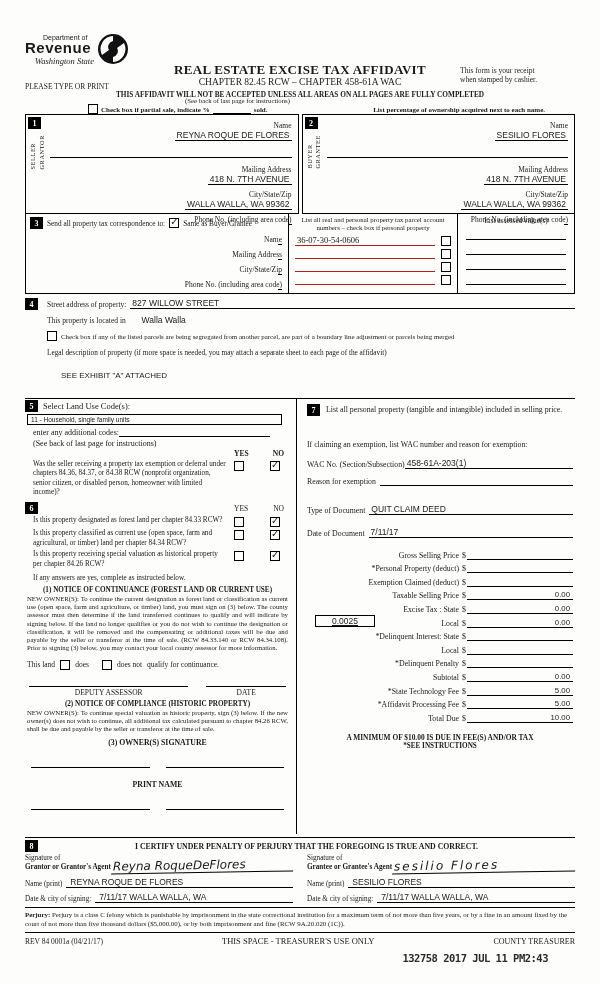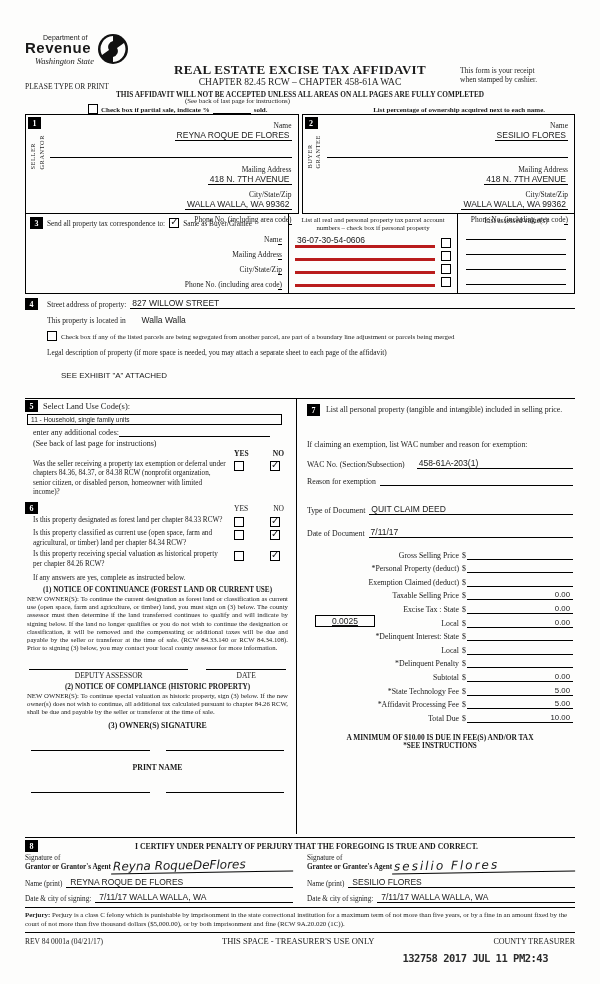--- a/index.html
+++ b/index.html
@@ -41,21 +41,21 @@
   .frow .val { flex:1; border-bottom:1px solid #000; margin-left:3px; padding:0 2px 0 2px; }
   .blankline { border-bottom:1px solid #000; height:11px; }
 
   
   .sec3 { display:flex; margin:0 25px; border:1.5px solid #000; border-top:none; height:80px; }
   .sec3-c1 { width:262px; padding:3px 6px 2px 4px; }
   .sec3-c1 .head { display:flex; align-items:center; gap:4px; font-size:7.3px; }
   .sec3-c2 { width:170px; border-left:1px solid #000; border-right:1px solid #000; padding:2px 6px; }
   .sec3-c2 .head { font-size:6.8px; text-align:center; line-height:1.2; }
   .parcel-row { display:flex; align-items:flex-end; margin-top:3px; }
-  .parcel-row .pnum { flex:1; border-bottom:3px solid #b91c1c; font-family:Liberation Sans, sans-serif; font-size:8.5px; padding:0 2px; min-height:10px; }
+  .parcel-row .pnum { flex:1; border-bottom:1px solid #b91c1c; font-family:Liberation Serif, serif; font-size:8.5px; padding:0 2px; min-height:10px; }
   .parcel-row .cb { margin-left:6px; }
   .sec3-c3 { flex:1; padding:2px 8px; }
   .sec3-c3 .head { font-size:7.3px; text-align:center; }
   .aline { border-bottom:1px solid #000; height:12px; margin-top:3px; }
 
   
   .sec4 { margin:0 25px; padding:4px 0 0 0; height:104px; position:relative; }
   .sec4 .num { position:absolute; left:0; top:4px; }
   .sec4-body { padding-left:22px; }
   .street-row { display:flex; align-items:flex-end; font-size:7.5px; }
@@ -89,21 +89,21 @@
   .sigpair .sp1 { flex:2; border-top:1px solid #000; text-align:center; font-size:7.5px; padding-top:1px; }
   .sigpair .sp2 { flex:1; border-top:1px solid #000; text-align:center; font-size:7.5px; padding-top:1px; }
   .center-b { text-align:center; font-weight:bold; font-size:7.8px; }
   .twolines { display:flex; gap:16px; padding:0 6px; margin-top:20px; }
   .twolines div { flex:1; border-bottom:1px solid #000; }
 
   .sec7 { display:flex; gap:6px; margin-top:3px; }
   .sec7 .txt { font-size:7.8px; line-height:1.45; }
   .claim { font-size:7.8px; margin-top:24px; }
   .wac-row { display:flex; align-items:flex-end; font-size:7.8px; margin-top:9px; }
-  .wac-row .val { flex:1; border-bottom:1px solid #000; margin-left:12px; padding:0 2px; }
+  .wac-row .val { flex:1; border-bottom:1px solid #000; margin-left:0; padding:0 2px; }
   .reason-row { display:flex; align-items:flex-end; font-size:7.8px; margin-top:8px; }
   .reason-row .line { flex:1; border-bottom:1px solid #000; margin-left:4px; height:9px; }
   .reason-val { font-family:"Liberation Sans",sans-serif; font-size:8px; margin-top:1px; }
   .doc-row { display:flex; align-items:flex-end; font-size:7.8px; margin-top:12px; }
   .doc-row .val { flex:1; border-bottom:1px solid #000; margin-left:4px; padding:0 2px; }
 
   .prices { margin-top:8px; }
   .price-row { display:flex; align-items:flex-end; height:13.6px; font-size:7.8px; position:relative; }
   .price-label { width:152px; text-align:right; flex:none; }
   .price-dollar { margin:0 1px 0 3px; }
@@ -353,20 +353,28 @@
         <div class="q-boxes">
           <span class="cb"></span>
           <span class="cb">
               <span class="ck">✓</span>
             </span>
         </div>
       </div>
       <div class="if-yes">If any answers are yes, complete as instructed below.</div>
       <div class="notice-title">(1) NOTICE OF CONTINUANCE  (FOREST LAND OR CURRENT USE)</div>
       <div class="notice-body">NEW OWNER(S): To continue the current designation as forest land or classification as current use (open space, farm and agriculture, or timber) land, you must sign on (3) below. The county assessor must then determine if the land transferred continues to qualify and will indicate by signing below. If the land no longer qualifies or you do not wish to continue the designation or classification, it will be removed and the compensating or additional taxes will be due and payable by the seller or transferor at the time of sale. (RCW 84.33.140 or RCW 84.34.108). Prior to signing (3) below, you may contact your local county assessor for more information.</div>
+      <div class="thisland">
+        <span>This land</span>
+        <span class="cb"></span>
+        <span>does</span>
+        <span class="cb" style="margin-left:8px"></span>
+        <span>does not</span>
+        <span>qualify for continuance.</span>
+      </div>
       <div class="sigpair">
         <div class="sp1">DEPUTY ASSESSOR</div>
         <div class="sp2">DATE</div>
       </div>
       <div class="notice-title" style="margin-top:3px">(2) NOTICE OF COMPLIANCE (HISTORIC PROPERTY)</div>
       <div class="notice-body">NEW OWNER(S): To continue special valuation as historic property, sign (3) below. If the new owner(s) does not wish to continue, all additional tax calculated pursuant to chapter 84.26 RCW, shall be due and payable by the seller or transferor at the time of sale.</div>
       <div class="center-b" style="margin-top:5px">(3)  OWNER(S) SIGNATURE</div>
       <div class="twolines">
         <div></div>
         <div></div>

